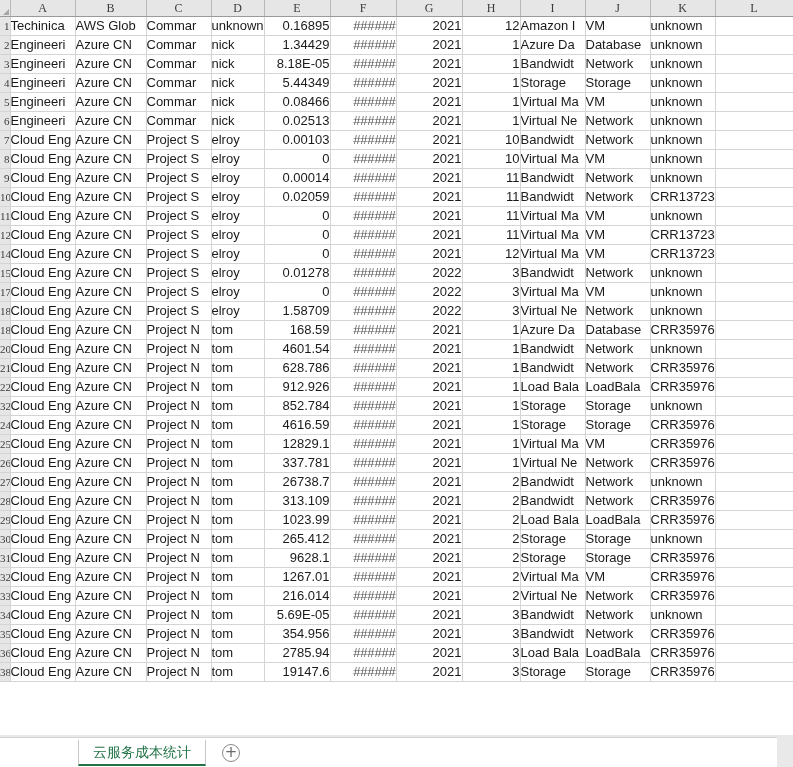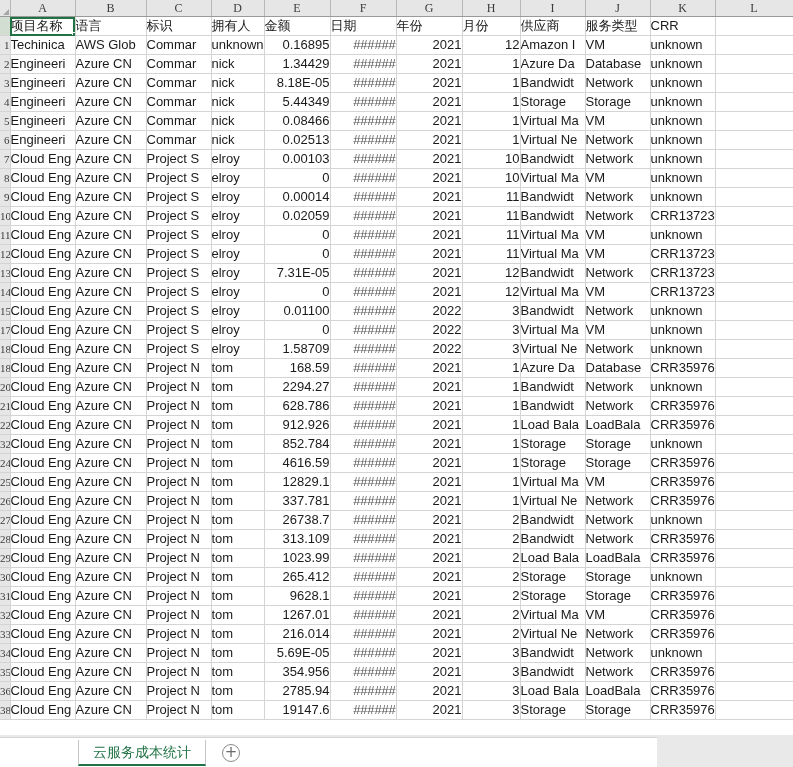--- a/index.html
+++ b/index.html
@@ -103,21 +103,21 @@
     width: 5px; height: 5px;
     background: #217346;
     border: 1px solid #ffffff;
     z-index: 4;
   }
 
   
   .tabbar {
     position: absolute;
     left: 0; bottom: 0;
-    width: 657px; height: 30px;
+    width: 777px; height: 30px;
     background: #ffffff;
     border-top: 1px solid #d4d4d4;
     display: flex;
     align-items: center;
     padding-left: 78px;
     z-index: 6;
   }
   .sheet-tab {
     height: 26px;
     line-height: 24px;
@@ -203,35 +203,20 @@
             <th class="col">F</th>
             <th class="col">G</th>
             <th class="col">H</th>
             <th class="col">I</th>
             <th class="col">J</th>
             <th class="col">K</th>
             <th class="col">L</th>
           </tr>
       </thead>
       <tbody id="sheet-body">
-          <tr class="datahdr">
-            <td class="rownum sel"></td>
-            <td class="txt selcell">项目名称<span class="handle"></span></td>
-            <td class="txt">语言</td>
-            <td class="txt">标识</td>
-            <td class="txt">拥有人</td>
-            <td class="txt">金额</td>
-            <td class="txt">日期</td>
-            <td class="txt">年份</td>
-            <td class="txt">月份</td>
-            <td class="txt">供应商</td>
-            <td class="txt">服务类型</td>
-            <td class="txt">CRR</td>
-            <td class="txt"></td>
-          </tr>
           <tr>
             <td class="rownum">1</td>
             <td class="txt">Techinica</td>
             <td class="txt">AWS Glob</td>
             <td class="txt">Commar</td>
             <td class="txt">unknown</td>
             <td class="num">0.16895</td>
             <td class="hash">######</td>
             <td class="num">2021</td>
             <td class="num">12</td>
@@ -399,56 +384,41 @@
             <td class="num">0</td>
             <td class="hash">######</td>
             <td class="num">2021</td>
             <td class="num">11</td>
             <td class="txt">Virtual Ma</td>
             <td class="txt">VM</td>
             <td class="txt">CRR13723</td>
             <td class="txt"></td>
           </tr>
           <tr>
-            <td class="rownum">13</td>
-            <td class="txt">Cloud Eng</td>
-            <td class="txt">Azure CN</td>
-            <td class="txt">Project S</td>
-            <td class="txt">elroy</td>
-            <td class="num">7.31E-05</td>
-            <td class="hash">######</td>
-            <td class="num">2021</td>
-            <td class="num">12</td>
-            <td class="txt">Bandwidt</td>
-            <td class="txt">Network</td>
-            <td class="txt">CRR13723</td>
-            <td class="txt"></td>
-          </tr>
-          <tr>
             <td class="rownum">14</td>
             <td class="txt">Cloud Eng</td>
             <td class="txt">Azure CN</td>
             <td class="txt">Project S</td>
             <td class="txt">elroy</td>
             <td class="num">0</td>
             <td class="hash">######</td>
             <td class="num">2021</td>
             <td class="num">12</td>
             <td class="txt">Virtual Ma</td>
             <td class="txt">VM</td>
             <td class="txt">CRR13723</td>
             <td class="txt"></td>
           </tr>
           <tr>
             <td class="rownum">15</td>
             <td class="txt">Cloud Eng</td>
             <td class="txt">Azure CN</td>
             <td class="txt">Project S</td>
             <td class="txt">elroy</td>
-            <td class="num">0.01100</td>
+            <td class="num">0.01278</td>
             <td class="hash">######</td>
             <td class="num">2022</td>
             <td class="num">3</td>
             <td class="txt">Bandwidt</td>
             <td class="txt">Network</td>
             <td class="txt">unknown</td>
             <td class="txt"></td>
           </tr>
           <tr>
             <td class="rownum">17</td>
@@ -494,21 +464,21 @@
             <td class="txt">Database</td>
             <td class="txt">CRR35976</td>
             <td class="txt"></td>
           </tr>
           <tr>
             <td class="rownum">20</td>
             <td class="txt">Cloud Eng</td>
             <td class="txt">Azure CN</td>
             <td class="txt">Project N</td>
             <td class="txt">tom</td>
-            <td class="num">2294.27</td>
+            <td class="num">4601.54</td>
             <td class="hash">######</td>
             <td class="num">2021</td>
             <td class="num">1</td>
             <td class="txt">Bandwidt</td>
             <td class="txt">Network</td>
             <td class="txt">unknown</td>
             <td class="txt"></td>
           </tr>
           <tr>
             <td class="rownum">21</td>

